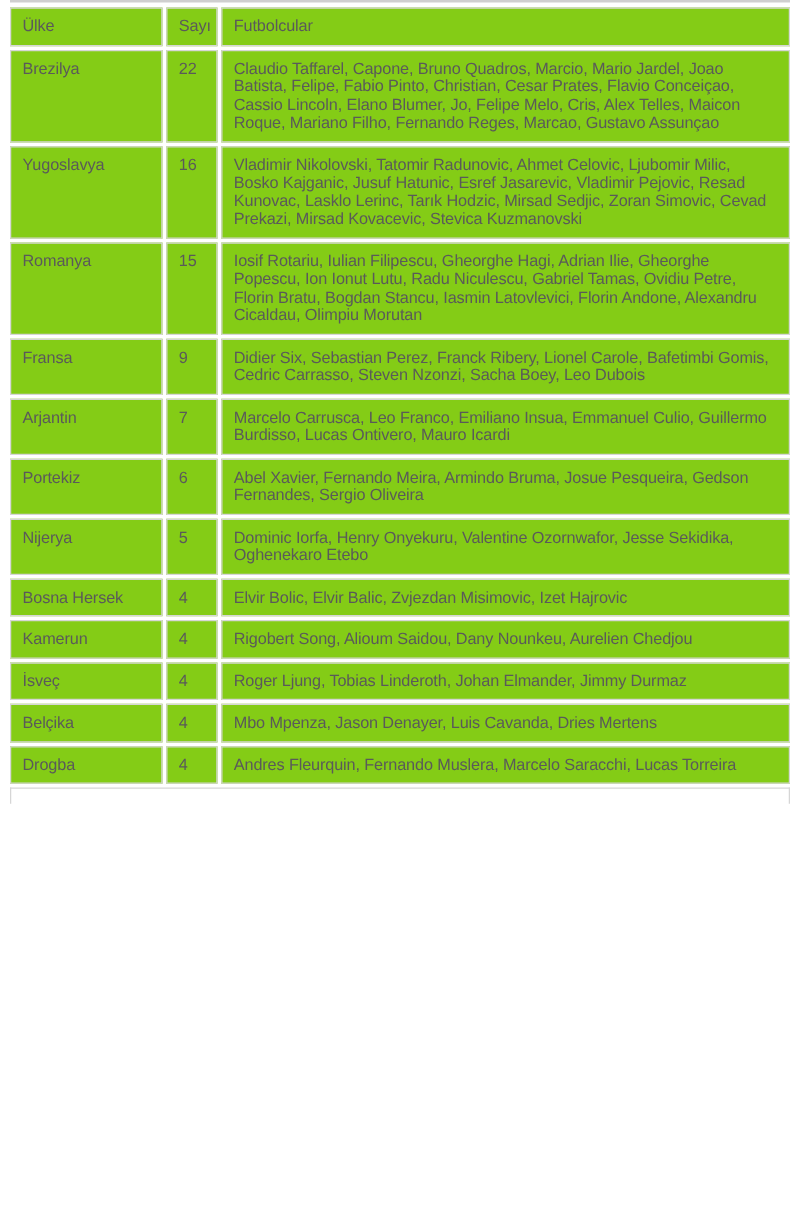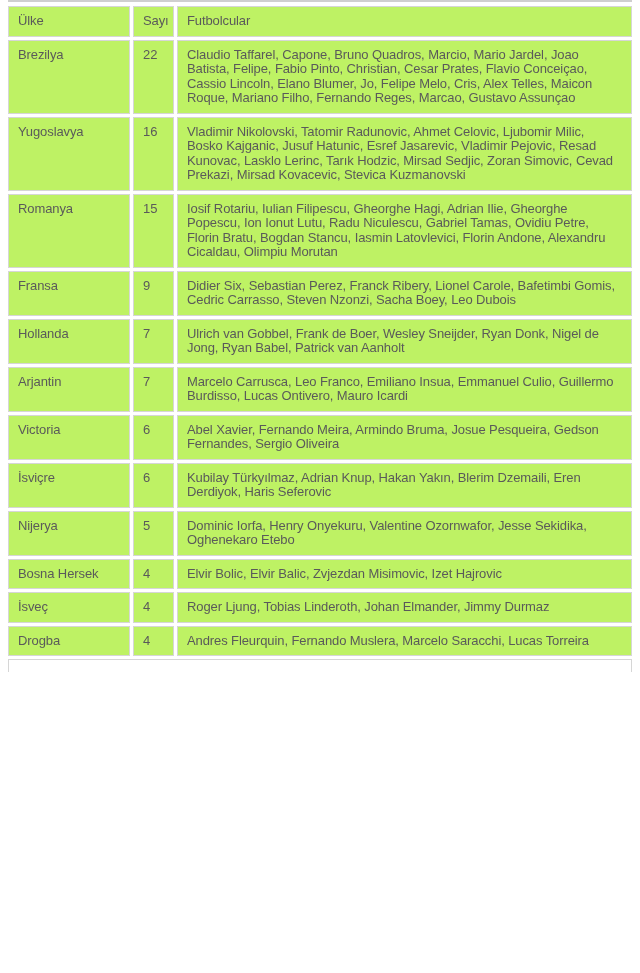--- a/index.html
+++ b/index.html
@@ -30,21 +30,21 @@
   table.players-table td {
     border: 1px solid #d6d6d6;
     padding: 7px 9px;
     vertical-align: top;
     text-align: left;
     font-weight: normal;
     font-size: 13px;
     letter-spacing: -0.1px;
     line-height: 14.5px;
     color: #5a5a5a;
-    background: #bef264;
+    background: #84cc16;
     overflow: hidden;
   }
   col.col-country { width: 122px; }
   col.col-count   { width: 41px;  }
   col.col-players { width: 455px; }
   
   .cutoff-bottom {
     margin: 0 8px;
     height: 12px;
     border: 1px solid #d6d6d6;
@@ -85,53 +85,53 @@
       <td>Romanya</td>
       <td>15</td>
       <td>Iosif Rotariu, Iulian Filipescu, Gheorghe Hagi, Adrian Ilie, Gheorghe Popescu, Ion Ionut Lutu, Radu Niculescu, Gabriel Tamas, Ovidiu Petre, Florin Bratu, Bogdan Stancu, Iasmin Latovlevici, Florin Andone, Alexandru Cicaldau, Olimpiu Morutan</td>
     </tr>
       <tr>
       <td>Fransa</td>
       <td>9</td>
       <td>Didier Six, Sebastian Perez, Franck Ribery, Lionel Carole, Bafetimbi Gomis, Cedric Carrasso, Steven Nzonzi, Sacha Boey, Leo Dubois</td>
     </tr>
       <tr>
-      <td>Hollanda</td>
-      <td>7</td>
-      <td>Ulrich van Gobbel, Frank de Boer, Wesley Sneijder, Ryan Donk, Nigel de Jong, Ryan Babel, Patrick van Aanholt</td>
-    </tr>
-      <tr>
       <td>Arjantin</td>
       <td>7</td>
       <td>Marcelo Carrusca, Leo Franco, Emiliano Insua, Emmanuel Culio, Guillermo Burdisso, Lucas Ontivero, Mauro Icardi</td>
     </tr>
       <tr>
-      <td>Victoria</td>
+      <td>Portekiz</td>
       <td>6</td>
       <td>Abel Xavier, Fernando Meira, Armindo Bruma, Josue Pesqueira, Gedson Fernandes, Sergio Oliveira</td>
-    </tr>
-      <tr>
-      <td>İsviçre</td>
-      <td>6</td>
-      <td>Kubilay Türkyılmaz, Adrian Knup, Hakan Yakın, Blerim Dzemaili, Eren Derdiyok, Haris Seferovic</td>
     </tr>
       <tr>
       <td>Nijerya</td>
       <td>5</td>
       <td>Dominic Iorfa, Henry Onyekuru, Valentine Ozornwafor, Jesse Sekidika, Oghenekaro Etebo</td>
     </tr>
       <tr>
       <td>Bosna Hersek</td>
       <td>4</td>
       <td>Elvir Bolic, Elvir Balic, Zvjezdan Misimovic, Izet Hajrovic</td>
     </tr>
       <tr>
+      <td>Kamerun</td>
+      <td>4</td>
+      <td>Rigobert Song, Alioum Saidou, Dany Nounkeu, Aurelien Chedjou</td>
+    </tr>
+      <tr>
       <td>İsveç</td>
       <td>4</td>
       <td>Roger Ljung, Tobias Linderoth, Johan Elmander, Jimmy Durmaz</td>
+    </tr>
+      <tr>
+      <td>Belçika</td>
+      <td>4</td>
+      <td>Mbo Mpenza, Jason Denayer, Luis Cavanda, Dries Mertens</td>
     </tr>
       <tr>
       <td>Drogba</td>
       <td>4</td>
       <td>Andres Fleurquin, Fernando Muslera, Marcelo Saracchi, Lucas Torreira</td>
     </tr>
     </tbody>
 </table>
 
 <div class="cutoff-bottom"></div>

